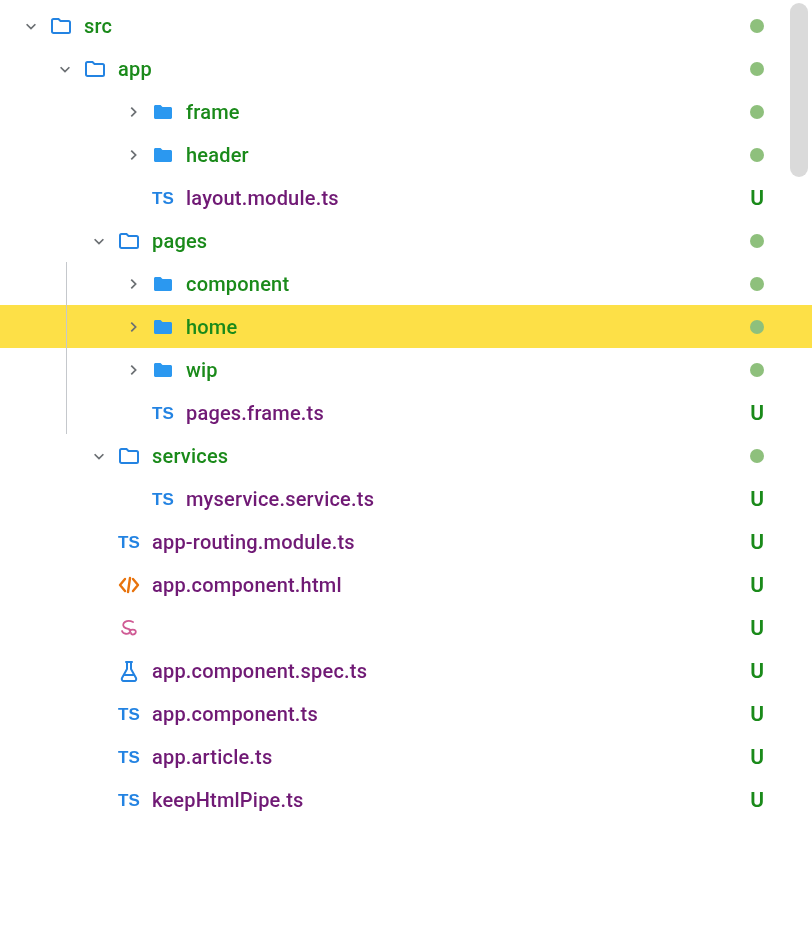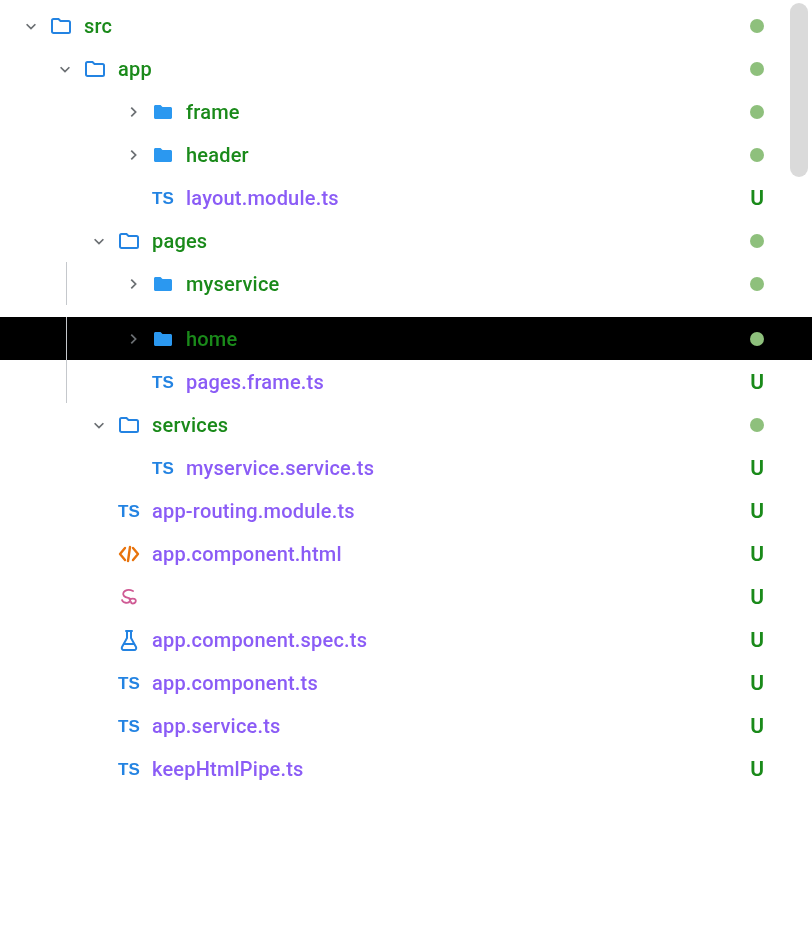--- a/index.html
+++ b/index.html
@@ -18,22 +18,21 @@
   }
   .row {
     display: flex;
     align-items: center;
     height: 43px;
     position: relative;
     padding-right: 40px;
     cursor: pointer;
   }
   .row.selected {
-    background: #000000;
-    margin-top: 12px;
+    background: #fde047;
   }
   .indent {
     flex-shrink: 0;
   }
   .chevron {
     width: 22px;
     height: 22px;
     flex-shrink: 0;
     display: flex;
     align-items: center;
@@ -57,21 +56,21 @@
     align-items: center;
     justify-content: center;
     margin-right: 10px;
   }
   .icon svg { display: block; }
   .label {
     color: #1a8a1a;
     font-weight: 500;
     letter-spacing: 0.2px;
   }
-  .row.file .label { color: #8b5cf6; }
+  .row.file .label { color: #701a75; }
   .status {
     position: absolute;
     right: 48px;
     top: 50%;
     transform: translateY(-50%);
     display: flex;
     align-items: center;
   }
   .dot {
     width: 14px;
@@ -227,21 +226,21 @@
         <div class="chevron">
           <svg width="14" height="14">
             <use href="#chev-right"></use>
           </svg>
         </div>
         <div class="icon">
           <svg width="24" height="24">
             <use href="#folder-solid"></use>
           </svg>
         </div>
-        <span class="label">myservice</span>
+        <span class="label">component</span>
         <div class="status">
           <div class="dot"></div>
         </div>
       </div>
       <div class="row selected">
         <div class="indent" style="width: 122px; position: relative; align-self: stretch;">
           <div class="guide" style="left: 66px;"></div>
         </div>
         <div class="chevron">
           <svg width="14" height="14">
@@ -251,24 +250,43 @@
         <div class="icon">
           <svg width="24" height="24">
             <use href="#folder-solid"></use>
           </svg>
         </div>
         <span class="label">home</span>
         <div class="status">
           <div class="dot"></div>
         </div>
       </div>
-      <div class="row file">
+      <div class="row">
         <div class="indent" style="width: 122px; position: relative; align-self: stretch;">
           <div class="guide" style="left: 66px;"></div>
         </div>
+        <div class="chevron">
+          <svg width="14" height="14">
+            <use href="#chev-right"></use>
+          </svg>
+        </div>
+        <div class="icon">
+          <svg width="24" height="24">
+            <use href="#folder-solid"></use>
+          </svg>
+        </div>
+        <span class="label">wip</span>
+        <div class="status">
+          <div class="dot"></div>
+        </div>
+      </div>
+      <div class="row file">
+        <div class="indent" style="width: 122px; position: relative; align-self: stretch;">
+          <div class="guide" style="left: 66px;"></div>
+        </div>
         <div class="no-chevron"></div>
         <div class="icon">
           <svg width="24" height="24">
             <use href="#ts-file"></use>
           </svg>
         </div>
         <span class="label">pages.frame.ts</span>
         <div class="status">
           <span class="u-badge">U</span>
         </div>
@@ -368,21 +386,21 @@
         </div>
       </div>
       <div class="row file">
         <div class="indent" style="width: 88px; position: relative; align-self: stretch;"></div>
         <div class="no-chevron"></div>
         <div class="icon">
           <svg width="24" height="24">
             <use href="#ts-file"></use>
           </svg>
         </div>
-        <span class="label">app.service.ts</span>
+        <span class="label">app.article.ts</span>
         <div class="status">
           <span class="u-badge">U</span>
         </div>
       </div>
       <div class="row file">
         <div class="indent" style="width: 88px; position: relative; align-self: stretch;"></div>
         <div class="no-chevron"></div>
         <div class="icon">
           <svg width="24" height="24">
             <use href="#ts-file"></use>

